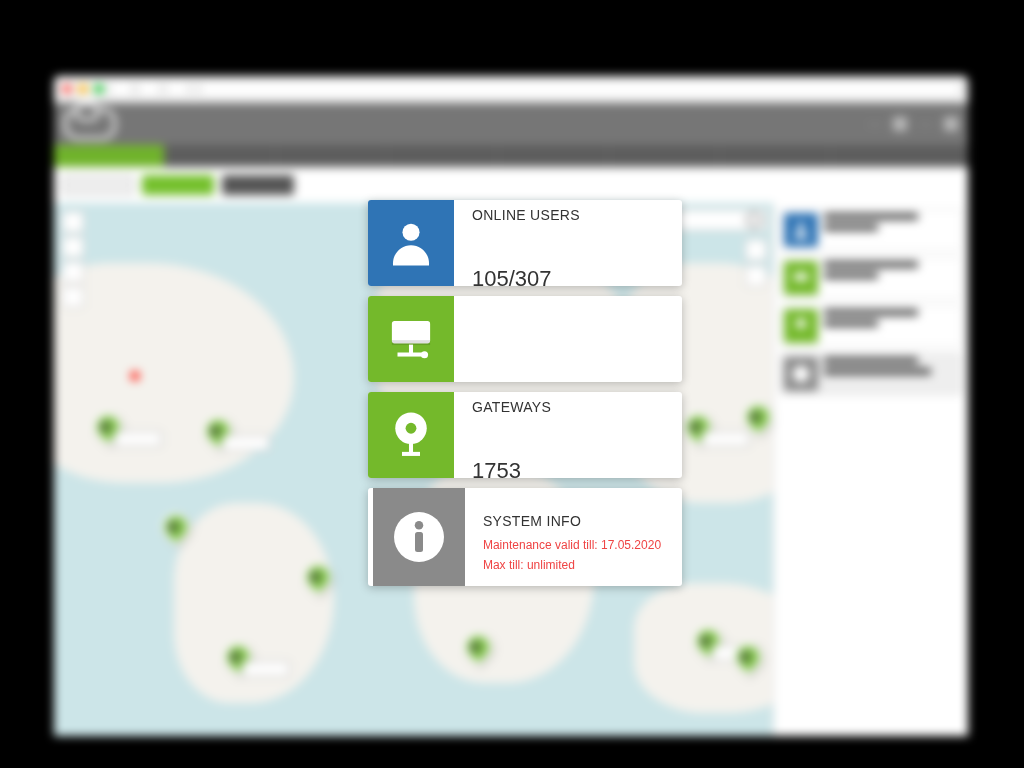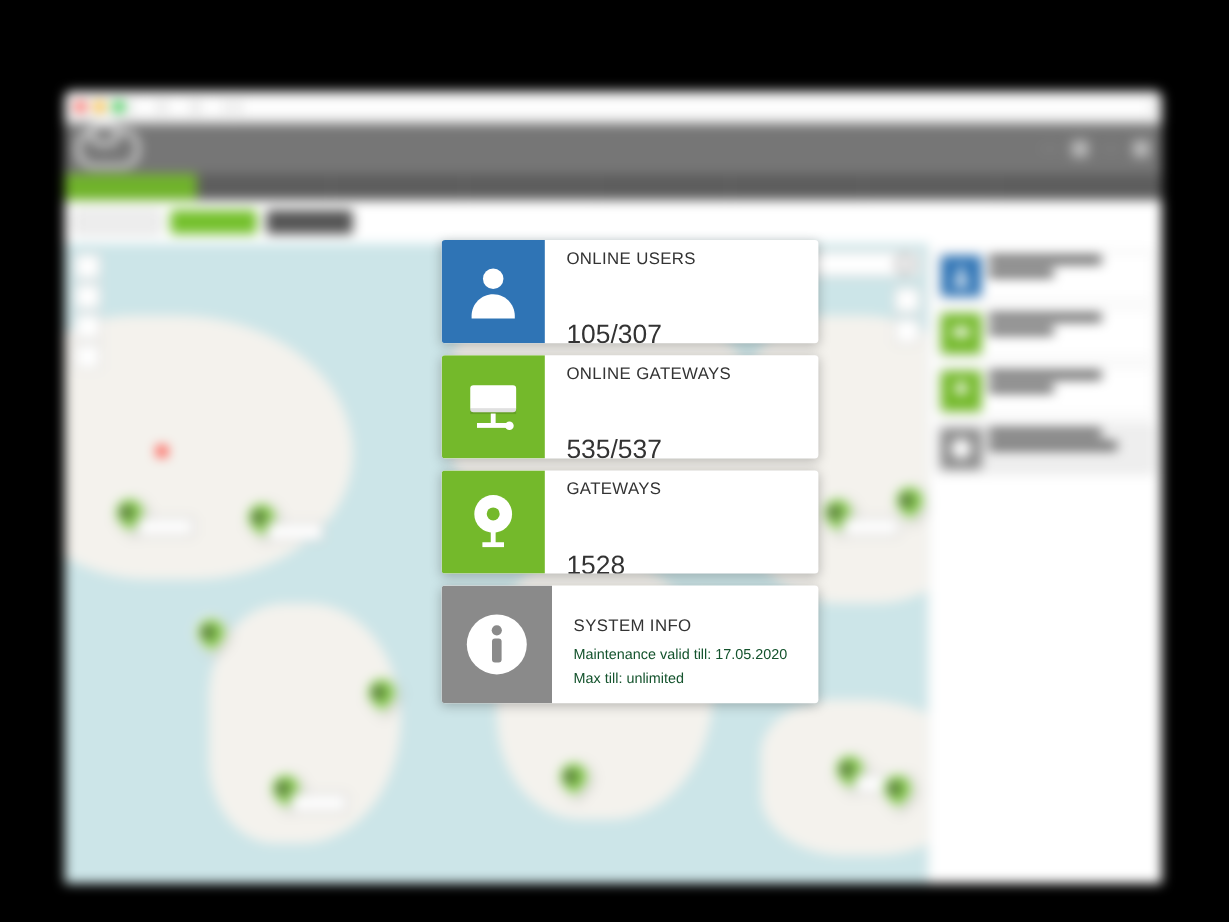--- a/index.html
+++ b/index.html
@@ -227,21 +227,21 @@
     z-index: 50;
   }
   .card {
     display: flex;
     background: #fff;
     border-radius: 3px;
     box-shadow: 0 2px 10px rgba(0,0,0,.25);
     overflow: hidden;
     height: 86px;
   }
-  .card.tall { height: 98px; }
+  .card.tall { height: 98px; justify-content: center; }
   .card-ico {
     width: 86px;
     display: flex;
     align-items: center;
     justify-content: center;
     flex-shrink: 0;
   }
   .card.tall .card-ico { width: 92px; }
   .ico-blue  { background: #2f74b5; }
   .ico-green { background: #74b92b; }
@@ -258,21 +258,21 @@
     font-size: 14px;
     letter-spacing: .3px;
   }
   .card-value {
     font-size: 22px;
     font-weight: 400;
     margin-top: 39px;
   }
   .card-sub {
     font-size: 12px;
-    color: #14532d;
+    color: #ef4444;
     line-height: 1.35;
   }
 
   
   .svg-ico { width: 54px; height: 54px; }
   .svg-ico-lg { width: 60px; height: 60px; }
 
 </style>
 </head>
 <body>
@@ -427,38 +427,34 @@
   <div class="card">
     <div class="card-ico ico-green">
       <svg class="svg-ico" viewBox="0 0 24 24">
         <rect x="3.5" y="4" width="17" height="10" rx="1.2" fill="#fff"></rect>
         <rect x="3.5" y="12.5" width="17" height="2.2" fill="rgba(0,0,0,.12)"></rect>
         <rect x="11.1" y="14.5" width="1.8" height="4" fill="#fff"></rect>
         <rect x="6" y="18" width="12" height="1.8" fill="#fff"></rect>
         <circle cx="18" cy="19" r="1.6" fill="#fff"></circle>
       </svg>
     </div>
-    <div class="card-body">
-      <div class="card-title">ONLINE GATEWAYS</div>
-      <div class="card-value">535/537</div>
-    </div>
   </div>
 
   <div class="card">
     <div class="card-ico ico-green">
       <svg class="svg-ico" viewBox="0 0 24 24">
         <circle cx="12" cy="9" r="7" fill="#fff"></circle>
         <circle cx="12" cy="9" r="2.4" fill="#74b92b"></circle>
         <rect x="11.1" y="15.5" width="1.8" height="4.5" fill="#fff"></rect>
         <rect x="8" y="19.5" width="8" height="1.8" fill="#fff"></rect>
       </svg>
     </div>
     <div class="card-body">
       <div class="card-title">GATEWAYS</div>
-      <div class="card-value">1528</div>
+      <div class="card-value">1753</div>
     </div>
   </div>
 
   <div class="card tall">
     <div class="card-ico ico-gray">
       <svg class="svg-ico-lg" viewBox="0 0 24 24">
         <circle cx="12" cy="12" r="10" fill="#fff"></circle>
         <circle cx="12" cy="7.3" r="1.7" fill="#8a8a8a"></circle>
         <rect x="10.4" y="10" width="3.2" height="8" rx="1" fill="#8a8a8a"></rect>
       </svg>

